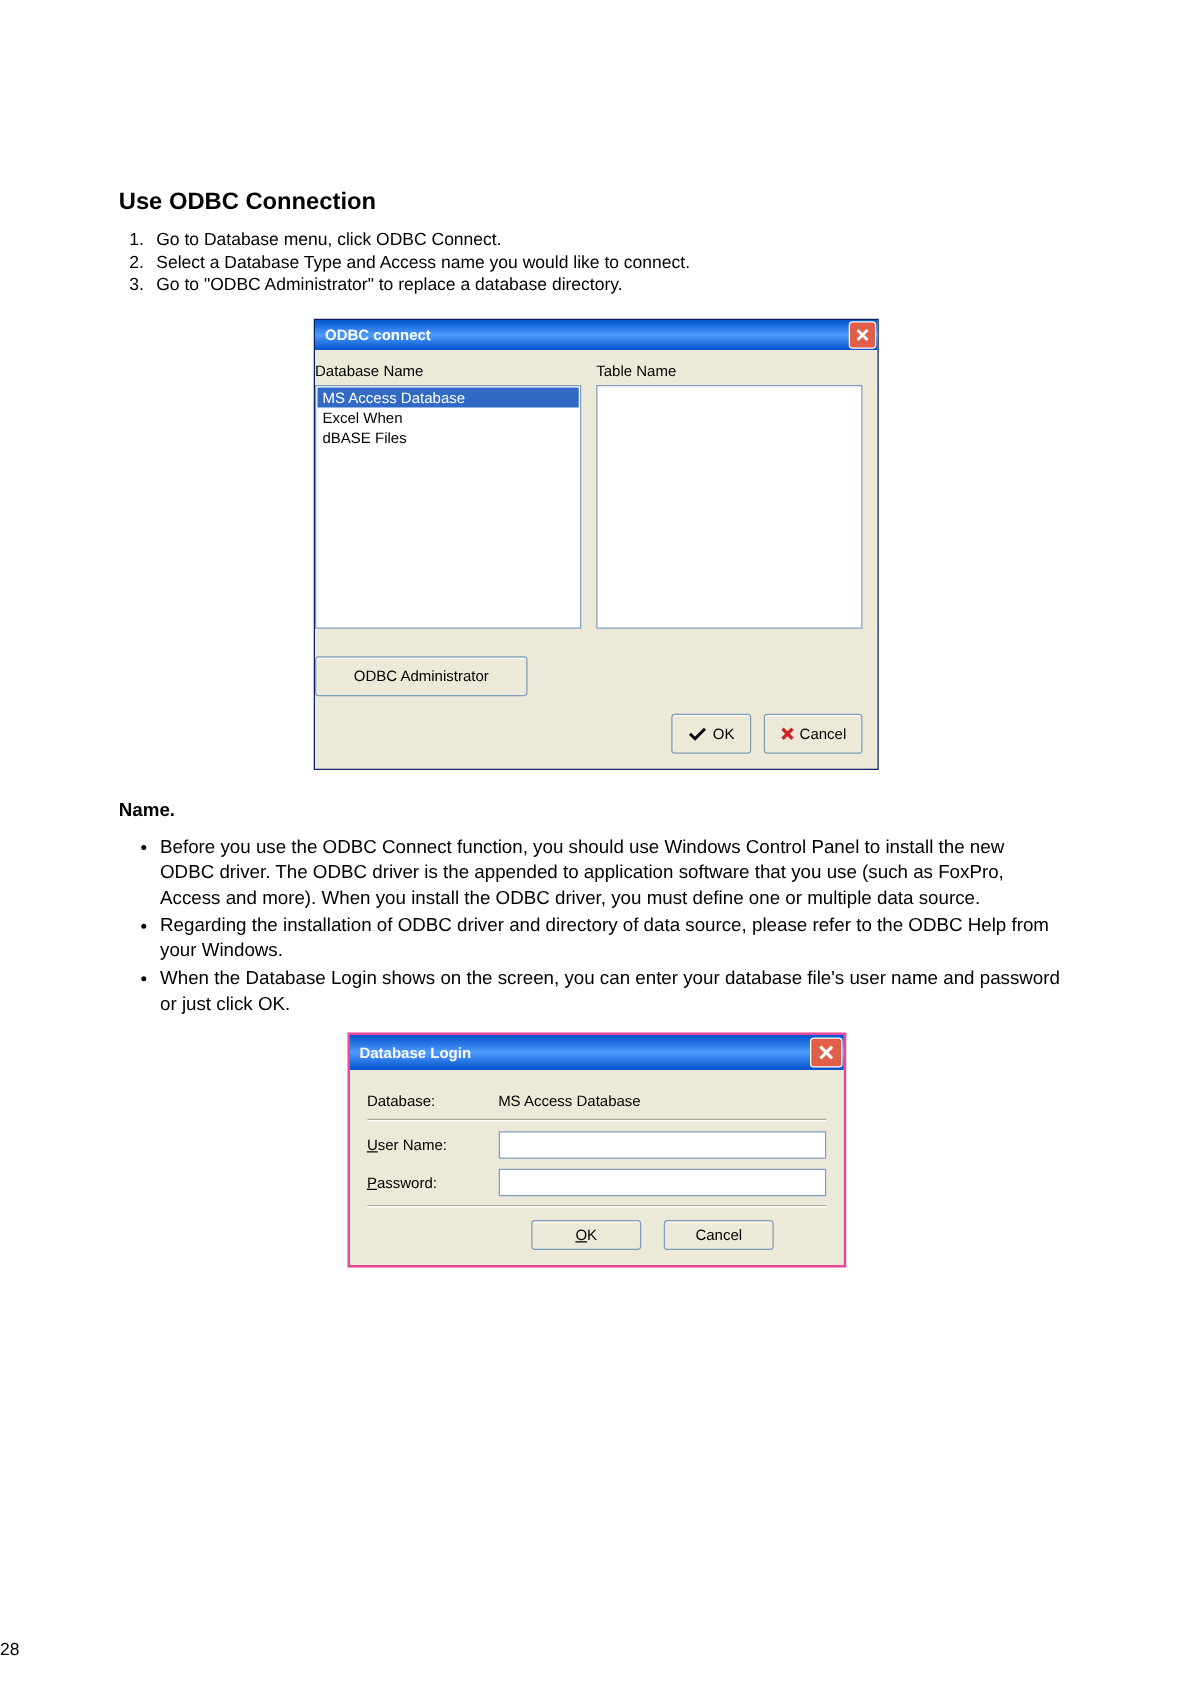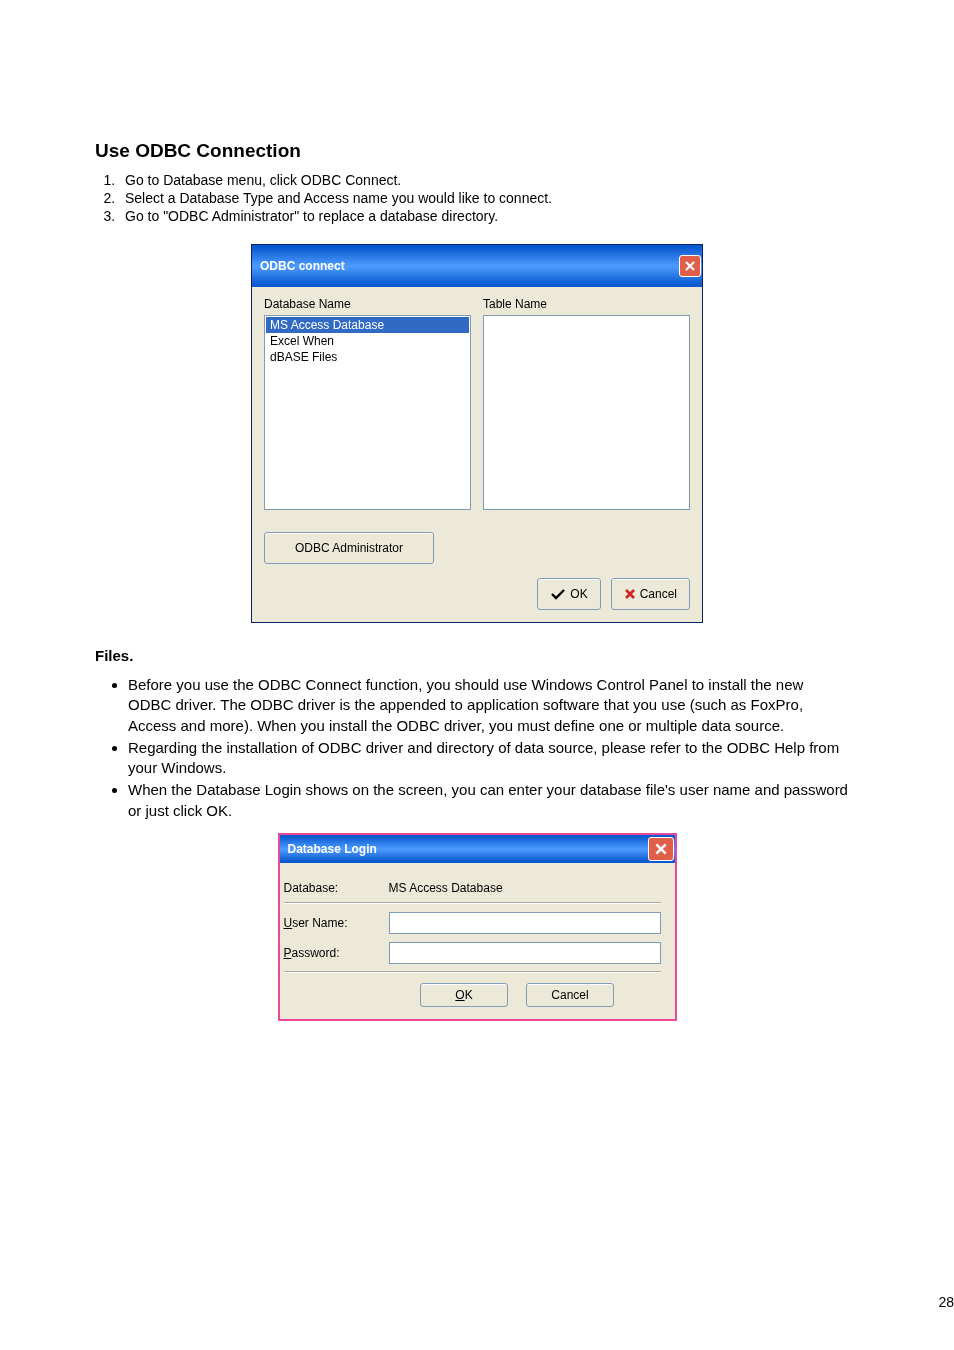--- a/index.html
+++ b/index.html
@@ -1,55 +1,55 @@
 <!DOCTYPE html>
 <html><head>
 <meta charset="utf-8">
 <style>
   html,body{margin:0;padding:0;background:#fff;font-family:Arial,Helvetica,sans-serif;color:#000;font-size:15px}
   .page{width:954px;min-height:1350px;margin:0 auto;padding:140px 95px 0 95px;box-sizing:border-box;position:relative}
-  h2{font-size:19px;font-weight:bold;margin:0 0 10px 0}
+  h2{font-size:19px;font-weight:bold;margin:11px 0 10px 0}
   ol.steps{margin:0 0 20px 0;padding-left:24px}
   ol.steps li{margin:2px 0;padding-left:6px;font-size:14px}
   .bold{font-weight:bold}
   ul.notes{margin:11px;padding-left:22px}
   ul.notes li{margin:2px 0;font-size:15px;line-height:1.35}
 
   
   .dlg1{width:450px;margin:12px auto 24px auto;border:1px solid #0a246a;background:#ece9d8;font-family:Tahoma,Arial,sans-serif;font-size:12px;color:#000}
-  .titlebar{height:42px;background:linear-gradient(to bottom,#0a59cf 0%,#0a59cf 5%,#4d9bff 50%,#0a59cf 95%);display:flex;align-items:center;padding:0 1px 0 8px}
+  .titlebar{height:24px;background:linear-gradient(to bottom,#0a59cf 0%,#0a59cf 5%,#4d9bff 50%,#0a59cf 95%);display:flex;align-items:center;padding:0 1px 0 8px}
   .titlebar .ttxt{color:#fff;font-weight:bold}
   .closebtn{width:20px;height:20px;border:1px solid #fff;border-radius:3px;background:#e15f48;display:flex;align-items:center;justify-content:center;margin-left:auto;cursor:default}
   .closebtn svg{display:block}
-  .dlg1-body{padding:10px 12px 12px 12px}
+  .dlg1-body{padding:10px 12px 12px 0}
   .cols{display:flex;gap:12px}
   .col{flex:1}
   .lbl{margin-bottom:4px}
   .listbox{height:195px;border:1px solid #7f9db9;background:#fff;padding:1px;box-sizing:border-box}
   .listbox .item{padding:1px 4px}
   .listbox .item.sel{background:#316ac5;color:#fff}
   .midrow{margin:22px 0 14px 0;display:flex}
   .xpbtn{border:1px solid #7f9db9;background:#ece9d8;border-radius:3px;height:32px;display:inline-flex;align-items:center;justify-content:center;padding:0 30px;font-family:inherit;font-size:12px;margin:0;box-shadow:0 1px 0 #fff inset}
   .btnrow{display:flex;gap:10px;justify-content:flex-end}
   .btnrow .xpbtn{padding:0 12px}
 
   
   .dlg2{width:395px;margin:12px auto 0 auto;border:2px solid #ec4899;background:#ece9d8;font-family:Tahoma,Arial,sans-serif;font-size:12px;color:#000}
   .dlg2 .titlebar{height:28px}
   .dlg2 .closebtn{width:24px;height:22px}
-  .dlg2-body{padding:10px 14px 12px 4px}
+  .dlg2-body{padding:10px 14px 12px 14px}
   .frow{display:flex;align-items:center;margin:8px 0}
   .frow label{width:105px}
   .txtin{flex:1;height:20px;border:1px solid #7f9db9;background:#fff;padding:0 2px;font-family:inherit;font-size:12px}
   .sep{border-top:1px solid #fff;margin:4px 0; box-shadow:0 -1px 0 #aca899}
   .dlg2 .btnrow2{display:flex;gap:18px;justify-content:center;margin-top:10px;padding-left:90px}
   .dlg2 .xpbtn2{width:88px;height:24px;border:1px solid #7f9db9;background:#ece9d8;border-radius:3px;font-family:inherit;font-size:12px;box-shadow:0 1px 0 #fff inset}
   .under{text-decoration:underline}
 
-  .pgnum{position:absolute;left:0;right:0;bottom:40px;text-align:right;font-size:14px}
+  .pgnum{position:absolute;left:0;right:0;bottom:23px;text-align:left;font-size:14px}
 
   .check-svg path{stroke:#000;stroke-width:2.4;fill:none}
   .x-svg path{stroke:#d22323;stroke-width:2.6;fill:none}
 </style>
 </head>
 <body>
 
 <div class="page">
 
   <h2>Use ODBC Connection</h2>
@@ -97,21 +97,21 @@
         <button class="xpbtn">
           <svg class="x-svg" width="12" height="12" viewBox="0 0 12 12" style="margin-right:4px">
               <path d="M2 2 L10 10 M10 2 L2 10"></path>
             </svg>
           <span>Cancel</span>
         </button>
       </div>
     </div>
   </div>
 
-  <div class="bold">Files.</div>
+  <div class="bold">Name.</div>
   <ul class="notes">
     <li>Before you use the ODBC Connect function, you should use Windows Control Panel to install the new ODBC driver. The ODBC driver is the appended to application software that you use (such as FoxPro, Access and more). When you install the ODBC driver, you must define one or multiple data source.</li>
     <li>Regarding the installation of ODBC driver and directory of data source, please refer to the ODBC Help from your Windows.</li>
     <li>When the Database Login shows on the screen, you can enter your database file's user name and password or just click OK.</li>
   </ul>
 
   <div class="dlg2">
     <div class="titlebar">
       <span class="ttxt">Database Login</span>
       <span class="closebtn">

